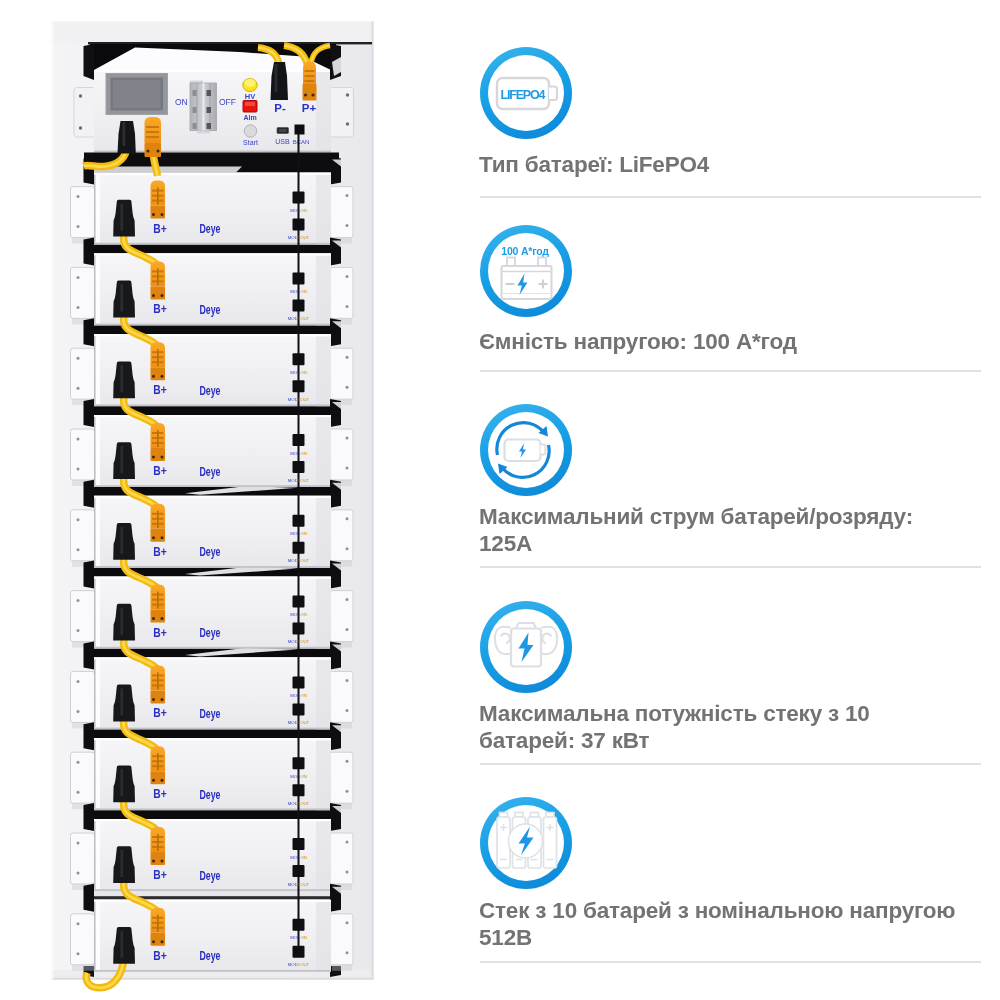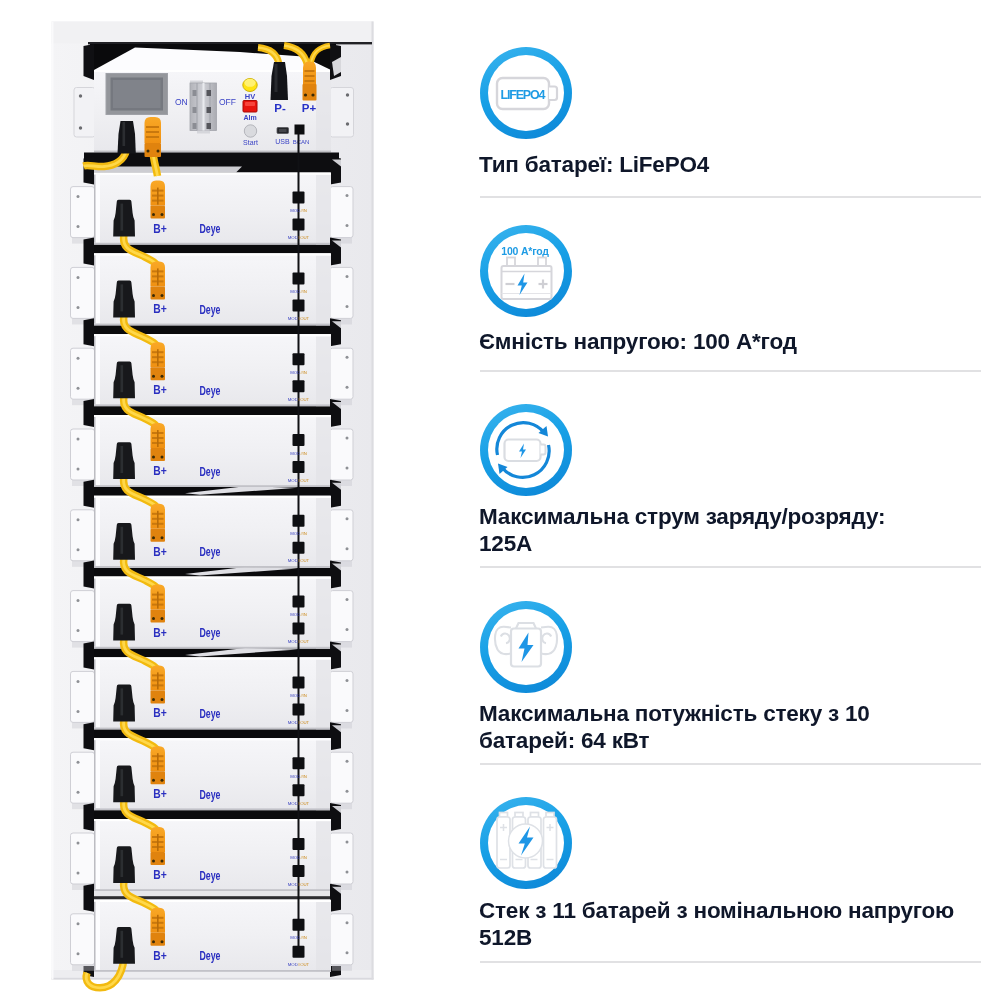--- a/index.html
+++ b/index.html
@@ -1,17 +1,17 @@
 <!DOCTYPE html>
 <html><head><meta charset="utf-8">
 <style>
 html,body{margin:0;padding:0;background:#fff;}
 body{width:1000px;height:1000px;position:relative;overflow:hidden;
  font-family:"Liberation Sans",sans-serif;}
-.itext{position:absolute;left:479px;font-size:22.5px;font-weight:bold;color:#0f172a;
+.itext{position:absolute;left:479px;font-size:22.5px;font-weight:bold;color:#737373;
  line-height:27px;letter-spacing:-0.2px;white-space:pre;}
 .sep{position:absolute;left:480px;width:501px;height:2px;background:#e1e1e3;}
 .circ{position:absolute;width:92px;height:92px;border-radius:50%;
  background:linear-gradient(160deg,#3ab4ee 0%,#18a0e6 45%,#0c85d6 100%);}
 .circ .inner{position:absolute;left:8px;top:8px;width:76px;height:76px;border-radius:50%;background:#fff;}
 </style></head>
 <body>
 <svg width="1000" height="1000" viewBox="0 0 1000 1000" style="position:absolute;left:0;top:0">
 <defs>
 <linearGradient id="gF" x1="0" y1="0" x2="0" y2="1">
@@ -537,39 +537,39 @@
   </div>
 <svg style="position:absolute;left:480px;top:403.5px" width="92" height="92" viewBox="0 0 92 92">
 <rect x="24.5" y="35.5" width="36" height="21.5" rx="4" fill="#fff" stroke="#dadde2" stroke-width="2.2"></rect>
 <path d="M60.5,40.5 h3 q2,0 2,2 v6 q0,2 -2,2 h-3" fill="#fff" stroke="#dadde2" stroke-width="2"></path>
 <polygon points="44,39.5 39,47.5 42,47.5 40.5,54 46,45.5 43,45.5" fill="#1e96e6"></polygon>
 <path d="M17.5,51 A26.5,26.5 0 0 1 64,28.5" fill="none" stroke="#1487d8" stroke-width="3.2"></path>
 <polygon points="66.5,22 68,32.5 58.5,29" fill="#1487d8"></polygon>
 <path d="M68.5,41 A26.5,26.5 0 0 1 22,63.5" fill="none" stroke="#1487d8" stroke-width="3.2"></path>
 <polygon points="19.5,70 18,59.5 27.5,63" fill="#1487d8"></polygon>
 </svg>
-<div class="itext" style="top:503.0px">Максимальна струм заряду/розряду:
+<div class="itext" style="top:503.0px">Максимальний струм батарей/розряду:
 125А</div>
 <div class="sep" style="top:565.5px"></div>
 <div class="circ" style="left:480px;top:600.5px">
     <div class="inner"></div>
   </div>
 <svg style="position:absolute;left:480px;top:600.5px" width="92" height="92" viewBox="0 0 92 92">
 <g fill="none" stroke="#dcdfe4" stroke-width="2.1">
 <path d="M31,26.5 L24,25.8 C19,25.5 15.8,29 15.2,34 C14.6,39 15.2,44.5 17.5,48.5 C19.8,52.3 25,54 31,52.5"></path>
 <path d="M20.8,35.5 C22.5,31.8 27,31.5 29,34.8 C30.8,37.8 29.5,41.8 26,42.3"></path>
 <path d="M61,26.5 L68,25.8 C73,25.5 76.2,29 76.8,34 C77.4,39 76.8,44.5 74.5,48.5 C72.2,52.3 67,54 61,52.5"></path>
 <path d="M71.2,35.5 C69.5,31.8 65,31.5 63,34.8 C61.2,37.8 62.5,41.8 66,42.3"></path>
 <path d="M36,27.5 l2.5,-5.5 h15 l2.5,5.5"></path>
 </g>
 <rect x="31" y="27.5" width="30" height="38" rx="3" fill="#fff" stroke="#dcdfe4" stroke-width="2.2"></rect>
 <polygon points="48.5,31.5 38.5,47.5 44.5,47.5 41.5,61 53.5,44 47.5,44" fill="#1e96e6"></polygon>
 </svg>
 <div class="itext" style="top:700.0px">Максимальна потужність стеку з 10
-батарей: 64 кВт</div>
+батарей: 37 кВт</div>
 <div class="sep" style="top:763.0px"></div>
 <div class="circ" style="left:480px;top:797px">
     <div class="inner"></div>
   </div>
 <svg style="position:absolute;left:480px;top:797px" width="92" height="92" viewBox="0 0 92 92">
 <g fill="#fff" stroke="#dee1e6" stroke-width="1.7">
 <rect x="19.5" y="15.5" width="8" height="4.5"></rect>
 <rect x="17" y="20" width="13" height="51" rx="2.5"></rect>
 <rect x="35" y="15.5" width="8" height="4.5"></rect>
 <rect x="32.5" y="20" width="13" height="51" rx="2.5"></rect>
@@ -584,15 +584,15 @@
 <line x1="66.5" y1="30.5" x2="73.5" y2="30.5"></line>
       <line x1="70" y1="27" x2="70" y2="34"></line>
 <line x1="20" y1="62.5" x2="27" y2="62.5"></line>
 <line x1="35.5" y1="62.5" x2="42.5" y2="62.5"></line>
 <line x1="50.5" y1="62.5" x2="57.5" y2="62.5"></line>
 <line x1="66.5" y1="62.5" x2="73.5" y2="62.5"></line>
 </g>
 <circle cx="45.5" cy="44" r="17" fill="#fff" stroke="#dee1e6" stroke-width="1.5"></circle>
 <polygon points="50,29.5 38.5,46.5 44.8,46.5 41,58.5 53.5,40.5 47,40.5" fill="#1e96e6"></polygon>
 </svg>
-<div class="itext" style="top:896.5px">Стек з 11 батарей з номінальною напругою
+<div class="itext" style="top:896.5px">Стек з 10 батарей з номінальною напругою
 512В</div>
 <div class="sep" style="top:960.5px"></div>
 
 </body></html>

